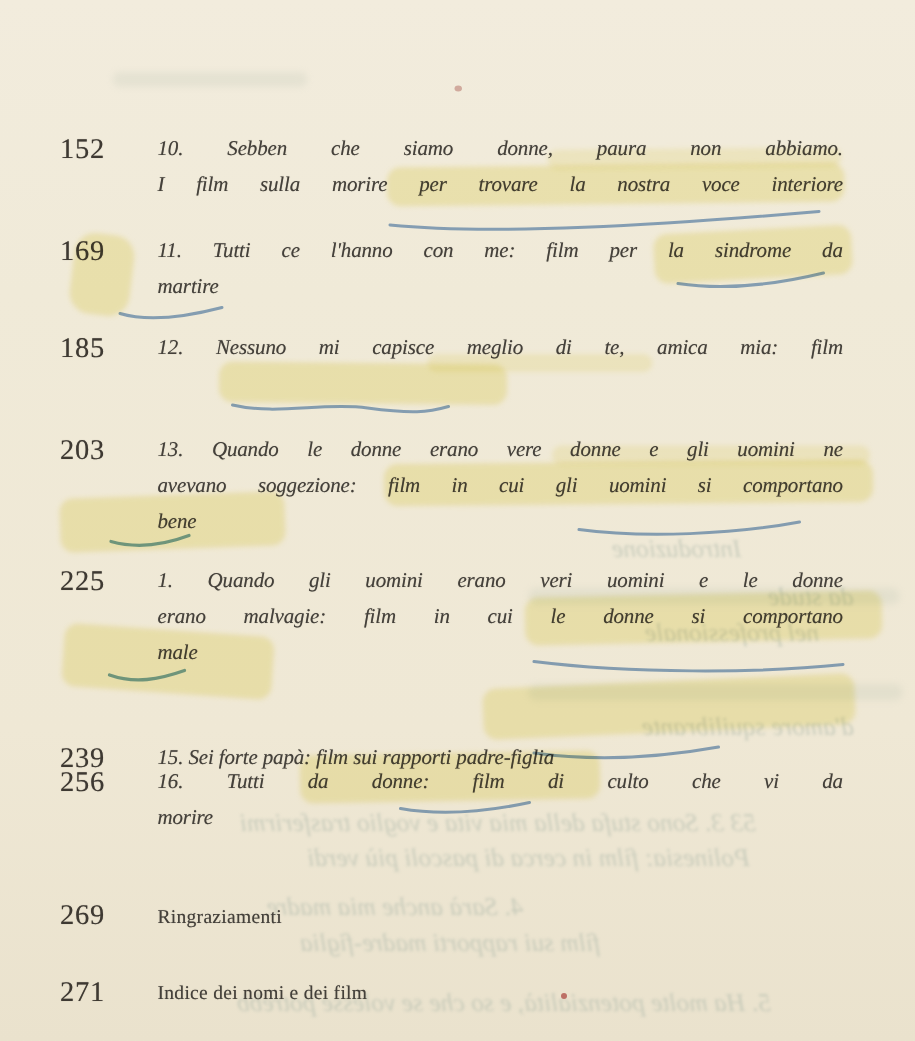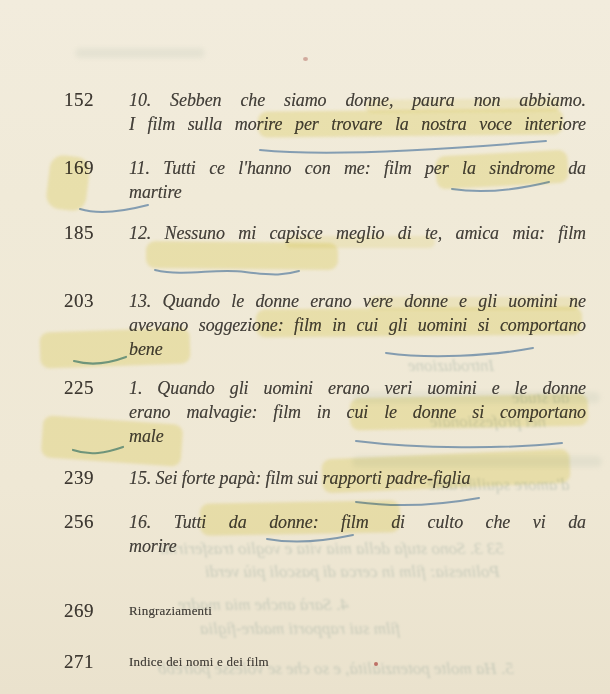--- a/index.html
+++ b/index.html
@@ -2,28 +2,28 @@
 <html><head>
 <meta charset="utf-8">
 <style>
   html,body{margin:0;padding:0;background:#d8d2c2;}
   .page{
     position:relative;width:610px;height:694px;overflow:hidden;
     background:linear-gradient(180deg,#f2ecdd 0%,#f0ead8 28%,#efe8d5 70%,#eae2cd 100%);
     font-family:"Liberation Serif",serif;
   }
   
-  .entry{position:absolute;left:40px;width:524px;color:#45403a;margin-left:24px;}
+  .entry{position:absolute;left:40px;width:524px;color:#45403a;}
   .num{
     position:absolute;left:0;top:0;font-size:19px;line-height:24px;
     font-style:normal;color:#3e3932;letter-spacing:.5px;
     text-shadow:0 0 .5px rgba(62,57,50,.55);
   }
   .title{
-    margin-left:65px;width:457px;font-style:italic;font-size:18px;
+    margin-left:65px;width:457px;font-style:italic;font-size:14px;
     line-height:24px;letter-spacing:-.1px;color:#44403a;
     text-shadow:0 0 .5px rgba(68,64,58,.5);
   }
   .tl{white-space:nowrap;}
   .jl{display:flex;justify-content:space-between;flex-wrap:nowrap;}
   .roman .title{font-style:normal;font-size:13px;letter-spacing:.2px;}
   
   .hl{
     position:absolute;background:#ece381;opacity:.42;filter:blur(1.6px);
     border-radius:9px;mix-blend-mode:multiply;
@@ -180,21 +180,21 @@
           <span>cui</span>
           <span>le</span>
           <span>donne</span>
           <span>si</span>
           <span>comportano</span>
         </div>
       <div class="tl">male</div>
     </div>
   </div>
 
-  <div class="entry" style="top:466px;">
+  <div class="entry" style="top:494px;">
     <span class="num">239</span>
     <div class="title">
       <div class="tl">15. Sei forte papà: film sui rapporti padre-figlia</div>
     </div>
   </div>
 
   <div class="entry" style="top:510px;">
     <span class="num">256</span>
     <div class="title">
       <div class="tl jl">

